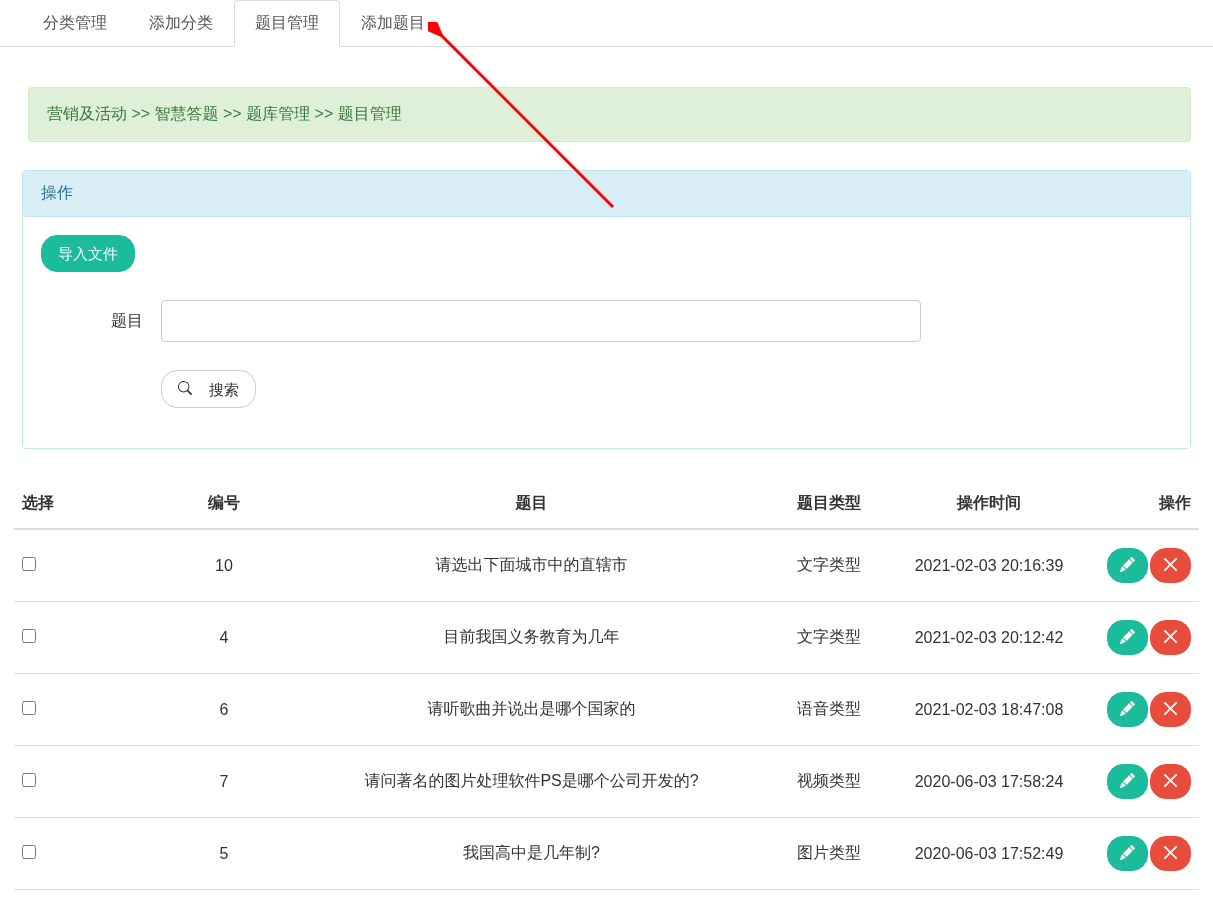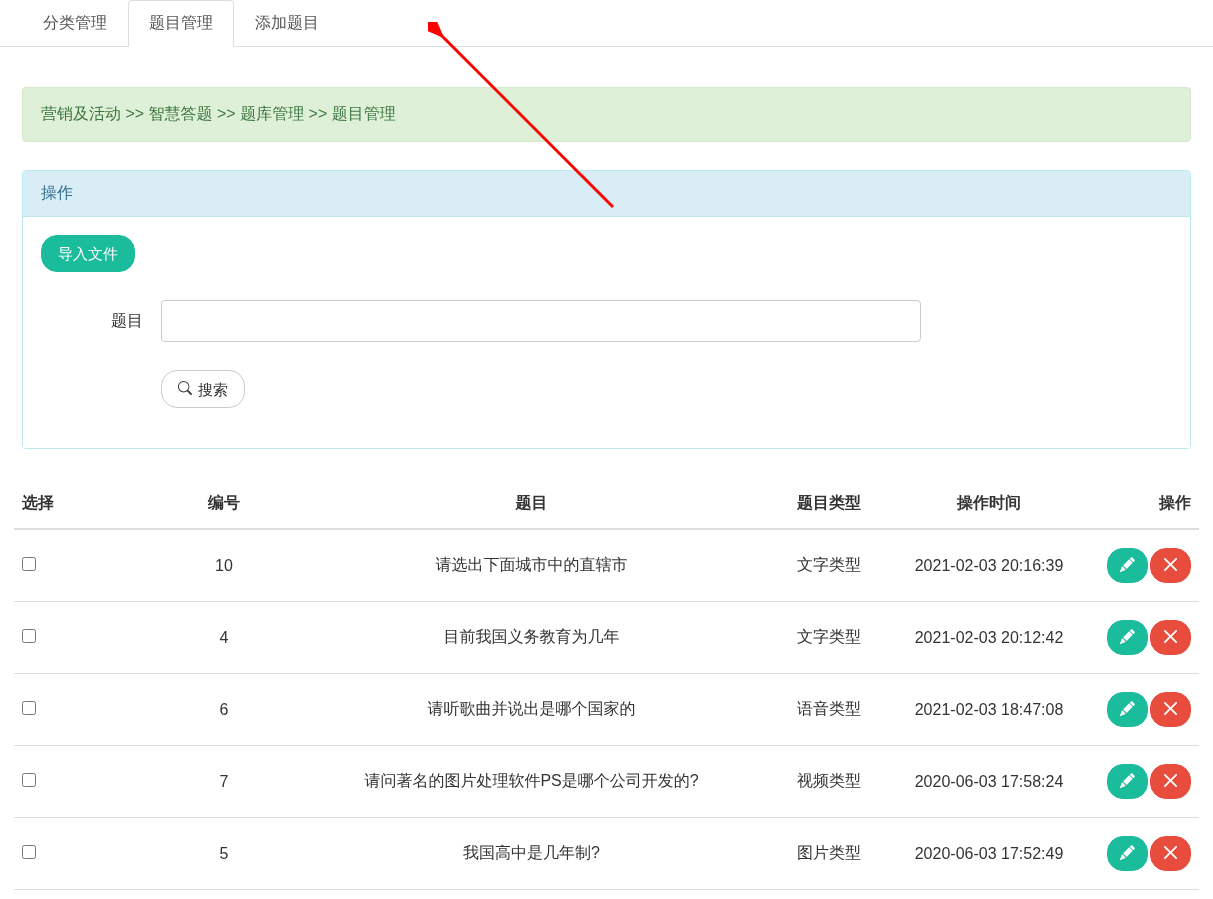--- a/index.html
+++ b/index.html
@@ -29,21 +29,21 @@
     }
     .tab.active {
       border: 1px solid #ddd;
       border-bottom: 1px solid #fff;
       border-radius: 4px 4px 0 0;
       background: #fff;
     }
     
     
     .breadcrumb-bar {
-      margin: 40px 22px 0 22px;
+      margin: 40px 22px 0 28px;
       background: #dff0d8;
       border: 1px solid #d6e9c6;
       border-radius: 4px;
       padding: 16px 18px;
       color: #3c763d;
       font-size: 16px;
     }
     
     
     .panel {
@@ -120,21 +120,21 @@
       border-radius: 4px;
       padding: 6px 12px;
       font-size: 15px;
     }
     .search-row {
       margin-top: 28px;
       padding-left: 120px;
     }
     .search-btn {
       display: inline-flex;
-      gap: 6px;
+      gap: 17px;
     }
     .search-btn svg {
       width: 14px;
       height: 14px;
       fill: currentColor;
     }
     
     .panel-body { padding-bottom: 40px; }
     
     
@@ -177,20 +177,21 @@
       top: 22px;
       left: 428px;
       pointer-events: none;
     }
   </style>
 </head>
 <body>
 
 <div class="tabs">
   <div class="tab">分类管理</div>
+  <div class="tab">添加分类</div>
   <div class="tab active">题目管理</div>
   <div class="tab">添加题目</div>
 </div>
 
 <svg class="arrow-annotation" width="200" height="200">
   <defs>
     <marker id="arrowhead" markerWidth="10" markerHeight="8" refX="2" refY="4" orient="auto">
       <polygon points="10 0, 0 4, 10 8" fill="#ff0000"></polygon>
     </marker>
   </defs>

